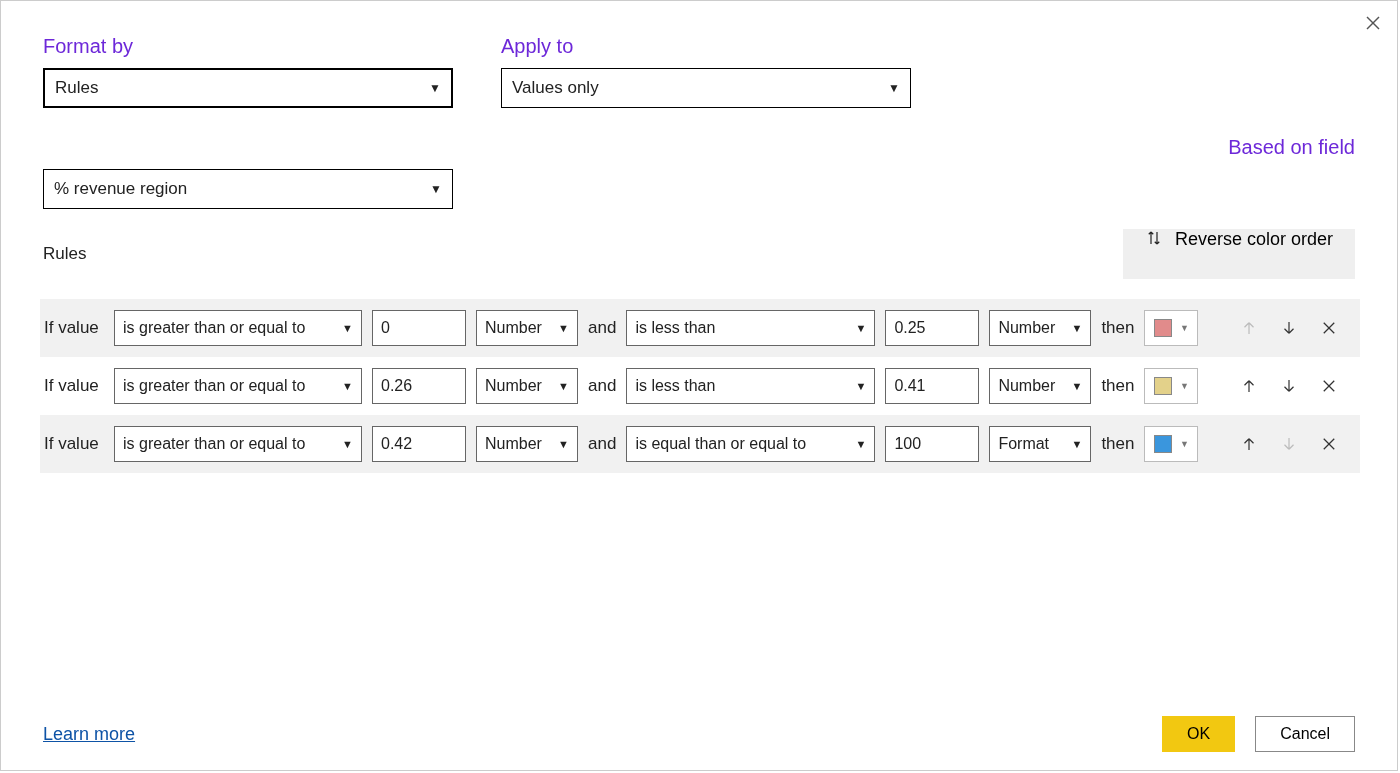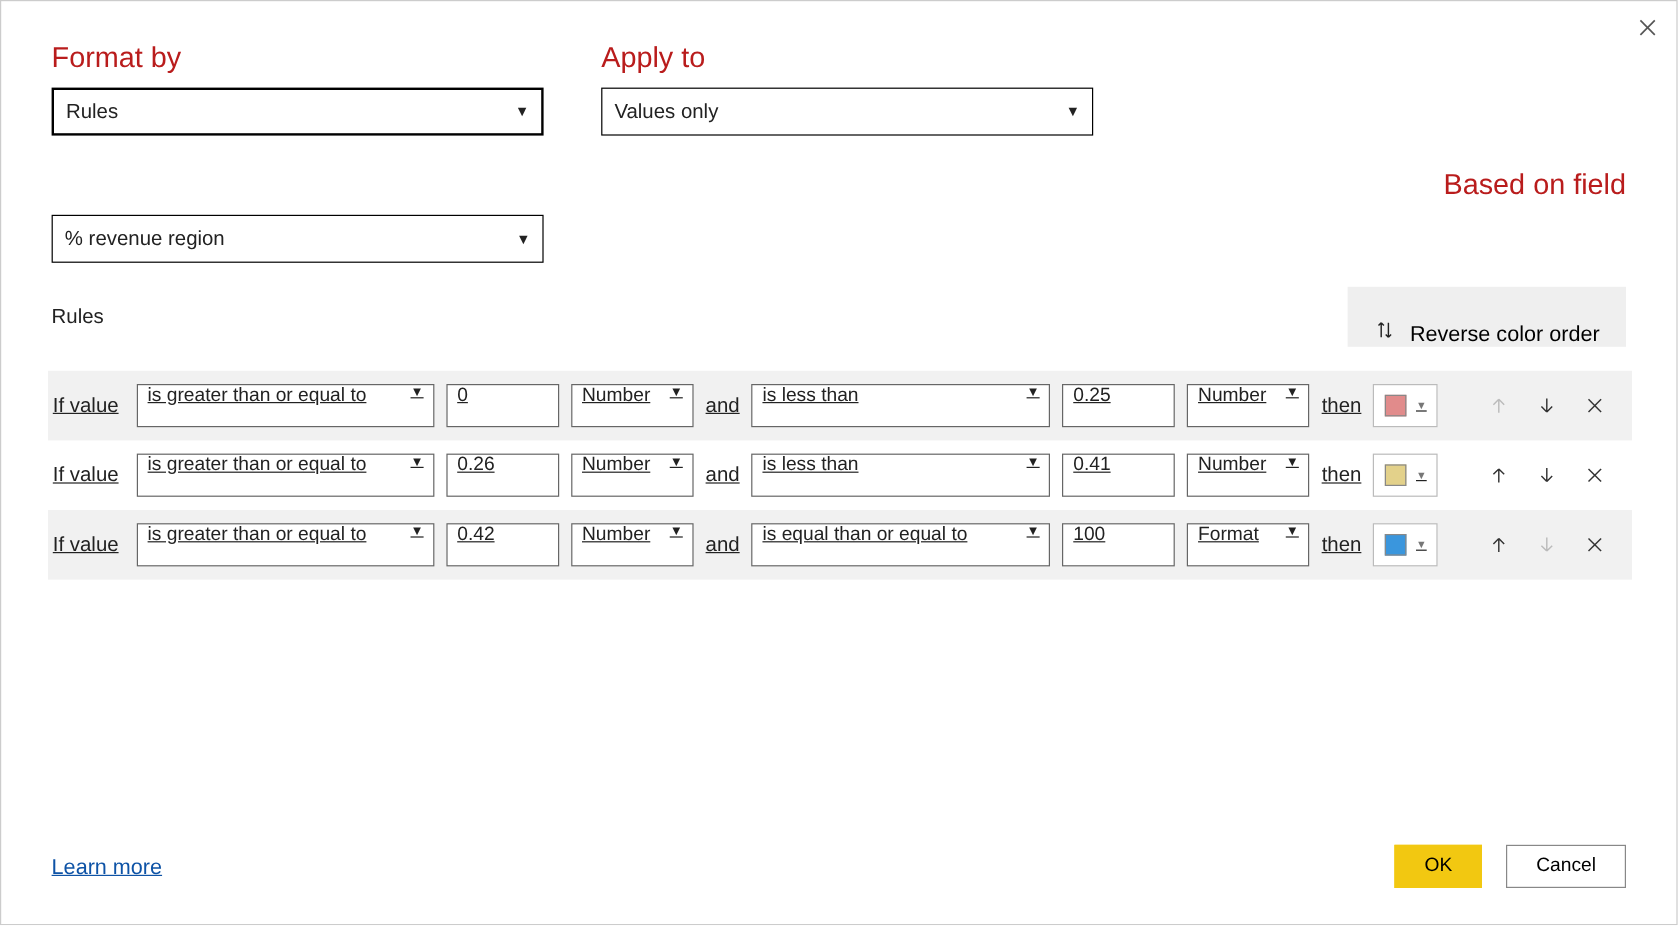--- a/index.html
+++ b/index.html
@@ -13,72 +13,72 @@
     cursor:pointer; display:flex; align-items:center; justify-content:center;
     color:#555;
   }
   .close-btn svg { width:16px; height:16px; }
   .title-row { font-size:30px; font-weight:300; color:#333; margin-bottom:34px; }
   .title-row .field-name { font-style:italic; color:#555; }
   .top-grid { display:flex; gap:0; margin-bottom:18px; }
   .col { }
   .col-a { width:458px; }
   .col-b { width:410px; }
-  .label { font-size:24px; color:#b91c1c; margin-bottom:10px; }
+  .label { font-size:20px; color:#6d28d9; margin-bottom:10px; }
   .select {
     border:1px solid #000; height:40px; font-size:17px; padding:0 10px;
     background:#fff; display:flex; align-items:center; justify-content:space-between;
     cursor:pointer;
   }
   .select.focus { border-width:2px; }
   .select .caret { font-size:12px; }
   .sel-format { width:410px; }
   .sel-apply  { width:410px; }
   .sel-based  { width:410px; }
 
   .rules-hdr { display:flex; align-items:center; justify-content:space-between; margin-top:4px; }
   .rules-hdr .lbl { font-size:17px; color:#222; }
   .rules-hdr .btns { display:flex; gap:14px; }
   .gray-btn {
     background:#efefef; border:none; height:50px; padding:0 22px;
-    display:flex; align-items:flex-end; gap:12px; font-size:18px; cursor:pointer;
+    display:flex; align-items:flex-start; gap:12px; font-size:18px; cursor:pointer;
   }
   .gray-btn svg { width:18px; height:18px; }
 
   .rules-list { margin-top:20px; position:relative; left:-3px; width:1320px;}
   .rule-row {
     height:58px; display:flex; align-items:center; gap:10px;
-    padding:0 20px 0 4px; font-size:17px;text-decoration:underline;
+    padding:0 20px 0 4px; font-size:17px;
   }
   .rule-row.even { background:#f1f1f1; }
   .rule-row .txt { white-space:nowrap; }
   .rule-row .if { width:60px; }
   .dd {
     background:#fff; border:1px solid #666; height:36px; display:flex;
-    align-items:flex-start; justify-content:space-between; padding:0 8px; cursor:pointer;
+    align-items:center; justify-content:space-between; padding:0 8px; cursor:pointer;
     font-size:16px;
   }
   .dd .caret { font-size:11px; }
   .w-op   { width:248px; }
   .w-val  { width:94px; }
   .w-type { width:102px; }
   .w-op2  { width:249px; }
   .color-dd {
     display:flex; align-items:center; background:#fff; border:1px solid #bbb;
     height:36px; width:54px; justify-content:center; gap:8px; cursor:pointer;
   }
   .swatch { width:18px; height:18px; border:1px solid #888; }
   .tri { font-size:9px; color:#777; }
   .row-actions { margin-left:auto; display:flex; align-items:center; gap:18px; }
   .ico { width:22px; height:22px; display:flex; align-items:center; justify-content:center; cursor:pointer; color:#333; }
   .ico.disabled { color:#bbb; cursor:default; }
   .ico svg { width:18px; height:18px; stroke-width:1.6; }
 
   .footer {
-    position:absolute; left:42px; right:42px; bottom:30px;
+    position:absolute; left:42px; right:42px; bottom:18px;
     display:flex; align-items:center; justify-content:space-between;
   }
   .learn { color:#0e53a6; text-decoration:underline; font-size:18px; cursor:pointer; }
   .footer-btns { display:flex; gap:20px; }
   .btn {
     height:36px; padding:0 24px; font-size:16px; border:1px solid #888;
     background:#fff; cursor:pointer; display:flex; align-items:center;
   }
   .btn.primary { background:#f2c811; border:1px solid #f2c811; }
 </style>

